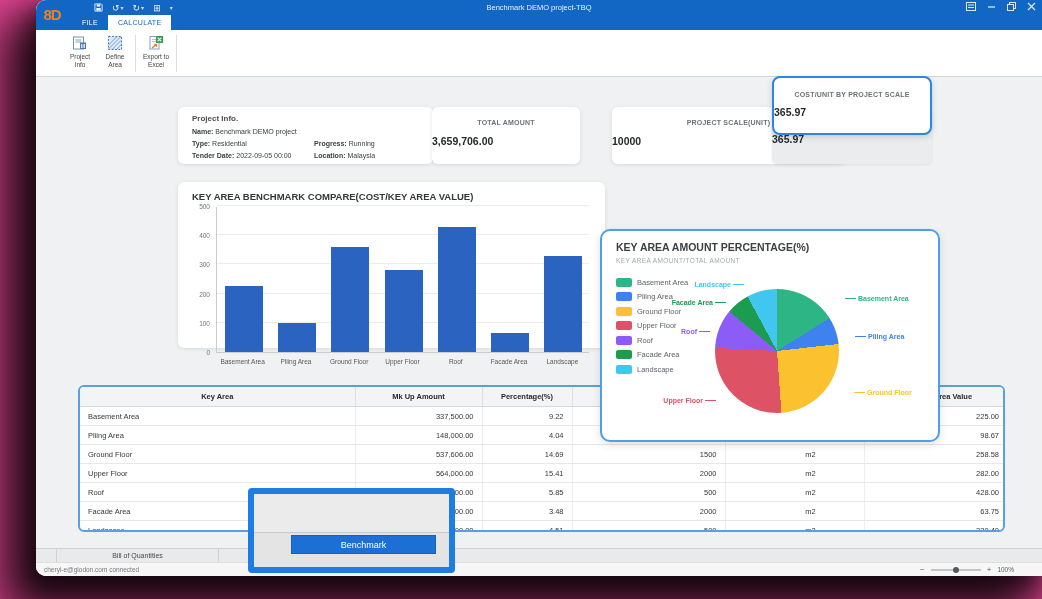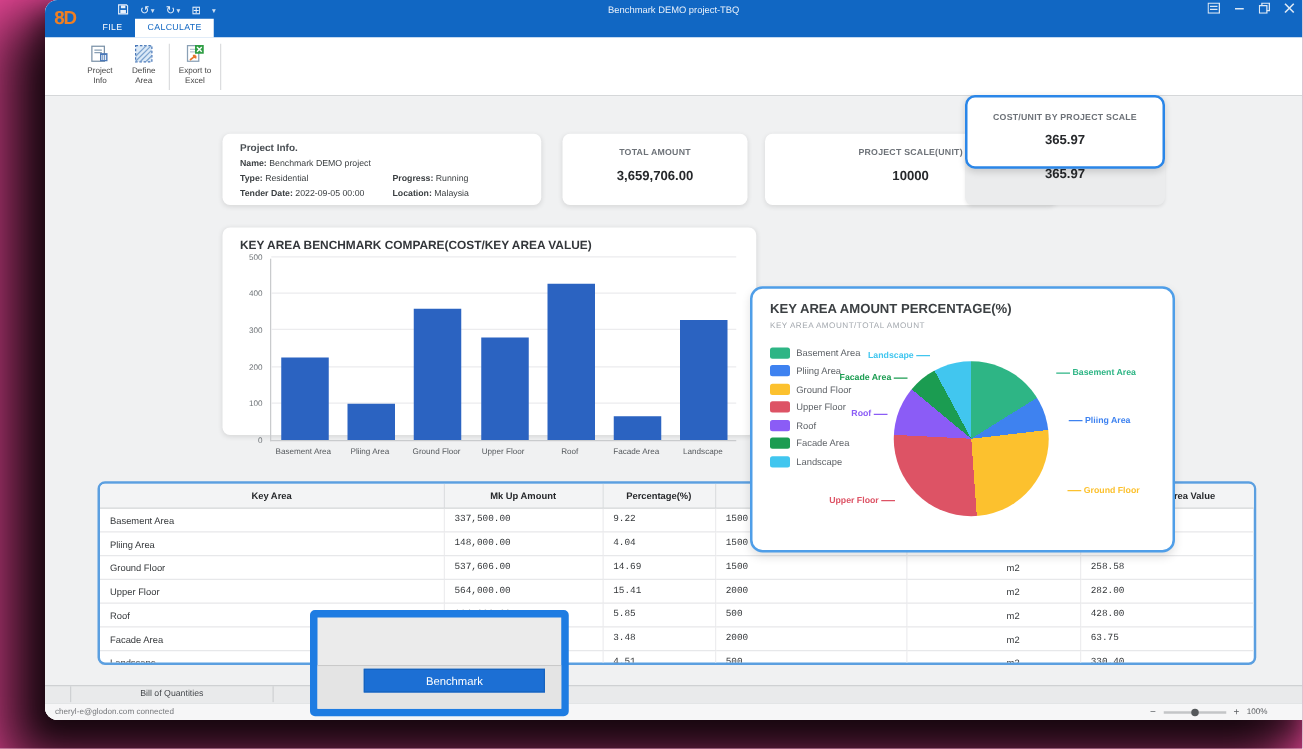--- a/index.html
+++ b/index.html
@@ -28,21 +28,21 @@
   .ribbon { position:absolute; top:30px; left:0; right:0; height:47px; background:#fff; border-bottom:1px solid #d5d7d9; }
   .rbtn { position:absolute; top:3px; width:32px; height:41px; text-align:center; }
   .rbtn .ric { height:18px; margin:1px auto 1px; display:flex; align-items:center; justify-content:center; }
   .rbtn .rlabel { font-size:6.5px; line-height:7.5px; color:#444; }
   .rsep { position:absolute; top:5px; width:1px; height:37px; background:#dcdddf; }
 
   
   .content { position:absolute; top:77px; left:0; right:0; bottom:28px; background:#f0f1f2; }
   .card { position:absolute; background:#fff; border-radius:6px; box-shadow:0 1px 4px rgba(0,0,0,0.10); }
   .stat-label { font-size:7px; font-weight:bold; color:#6d7278; text-align:center; letter-spacing:0.2px; }
-  .stat-value { font-size:10.5px; font-weight:bold; color:#26282b; text-align:center; }
+  .stat-value { font-size:10.5px; font-weight:bold; color:#26282b; text-align:left; }
 
   .pi-title { font-size:8px; font-weight:bold; color:#4a4f54; position:absolute; left:14px; top:7px; }
   .pi-line { position:absolute; font-size:7px; color:#3c4043; white-space:nowrap; }
   .pi-key { font-weight:bold; }
 
   .callout { position:absolute; left:736px; top:76px; width:160px; height:59px; background:#fff;
              border:2px solid #2a86e8; border-radius:8px; z-index:20; box-shadow:0 2px 6px rgba(0,0,0,0.15); }
   .under-card { position:absolute; left:736px; top:107px; width:160px; height:57px; background:#ebeced;
                 border-radius:6px; box-shadow:0 1px 3px rgba(0,0,0,0.08); }
 
@@ -71,21 +71,21 @@
 
   
   .table-card { position:absolute; left:42px; top:308px; width:927px; height:147px; background:#fff;
                 border:2px solid #5b9fe0; border-radius:6px; overflow:hidden; }
   table { width:100%; border-collapse:collapse; table-layout:fixed; }
   th { background:#f3f4f5; font-size:7.5px; color:#26282b; font-weight:bold; text-align:center;
        border-bottom:1px solid #d5d7d9; border-right:1px solid #dddfe1; padding:5px 6px; }
   td { font-size:7.5px; color:#35383b; border-bottom:1px solid #e7e8ea; border-right:1px solid #ededef; padding:4.5px 8px; }
   th:last-child, td:last-child { border-right:none; }
   td.al { text-align:left; }
-  td.ar { text-align:left;font-family:Liberation Mono, monospace; }
+  td.ar { text-align:right; }
   td.au { text-align:center; padding-left:40px; }
 
   
   .popup { position:absolute; left:212px; top:488px; width:207px; height:85px; background:#ebebeb;
            border:6px solid #1e7ce2; border-radius:4px; z-index:50; }
   .popup-divider { position:absolute; left:0; right:0; top:38px; height:1px; background:#c9c9c9; }
   .popup-lower { position:absolute; left:0; right:0; top:39px; bottom:0; background:#e4e4e4; }
   .benchmark-btn { position:absolute; left:37px; top:41px; width:145px; height:19px; background:#1c6fd4;
                    color:#fff; font-size:9px; text-align:center; line-height:19px; border:1px solid #1663be; }
 
@@ -215,21 +215,21 @@
           <div class="pi-line" style="left:14px; top:45px;">
             <span class="pi-key">Tender Date:</span>
             <span>2022-09-05 00:00</span>
           </div>
           <div class="pi-line" style="left:136px; top:45px;">
             <span class="pi-key">Location:</span>
             <span>Malaysia</span>
           </div>
         </div>
 
-        <div class="card" style="left:414px; top:30px; width:148px; height:57px;">
+        <div class="card" style="left:396px; top:30px; width:148px; height:57px;">
           <div class="stat-label" style="margin-top:12px">TOTAL AMOUNT</div>
           <div class="stat-value" style="margin-top:9px">3,659,706.00</div>
         </div>
 
         <div class="card" style="left:576px; top:30px; width:233px; height:57px;">
           <div class="stat-label" style="margin-top:12px">PROJECT SCALE(UNIT)</div>
           <div class="stat-value" style="margin-top:9px">10000</div>
         </div>
 
         <div class="under-card" style="top:30px;">

